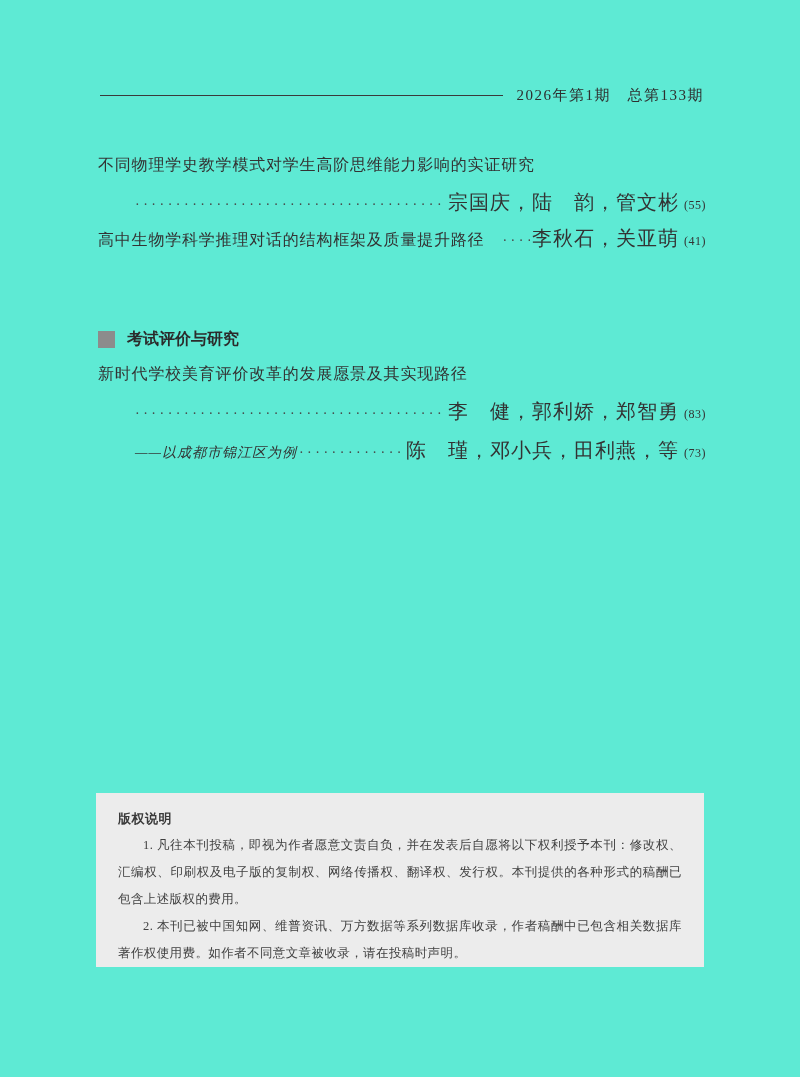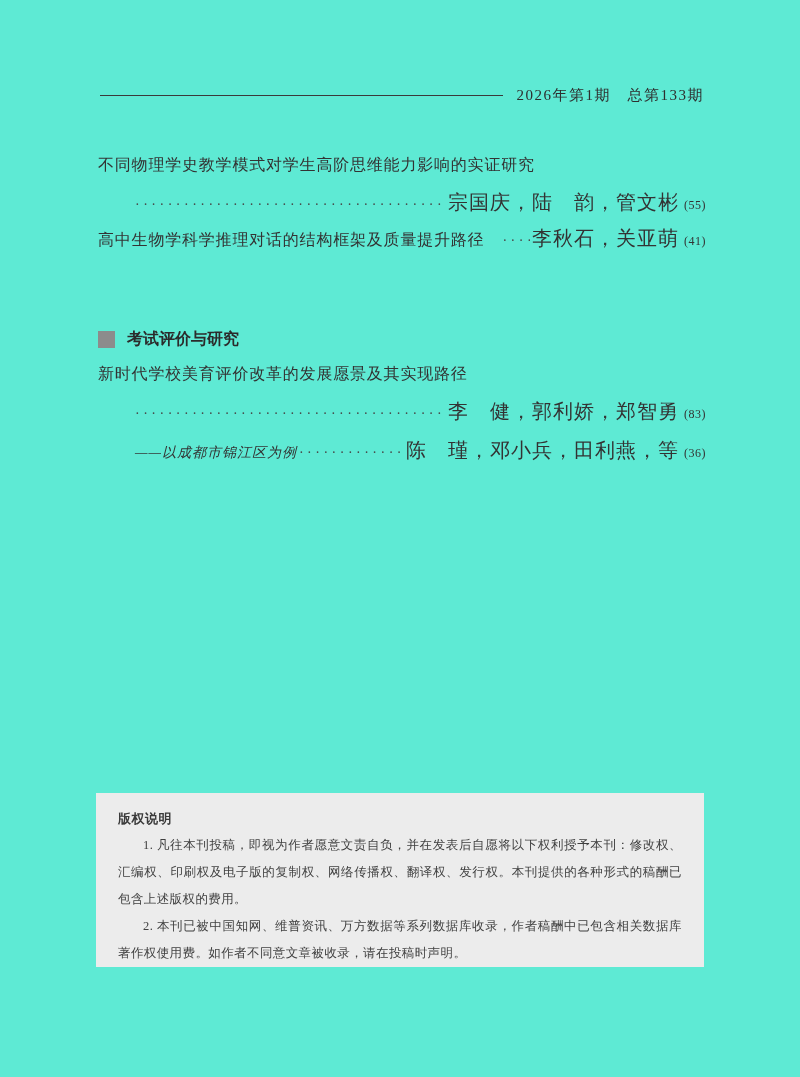--- a/index.html
+++ b/index.html
@@ -77,21 +77,21 @@
     <div class="a-title mt-e2">新时代学校美育评价改革的发展愿景及其实现路径</div>
     <div class="row indent mt-auth">
       <span class="dots">········································································································································································</span>
       <span class="authors-wrap"><span class="authors">李　健，郭利娇，郑智勇</span><span class="pg">(83)</span></span>
     </div>
 
 
     <div class="row indent mt-sub">
       <span class="sub-prefix">——以成都市锦江区为例</span>
       <span class="dots">········································································································································································</span>
-      <span class="authors-wrap"><span class="authors">陈　瑾，邓小兵，田利燕，等</span><span class="pg">(36)</span></span>
+      <span class="authors-wrap"><span class="authors">陈　瑾，邓小兵，田利燕，等</span><span class="pg">(73)</span></span>
     </div>
 
   </div>
 
   <div class="copybox">
     <h4 class="copybox-title">版权说明</h4>
     <p>1. 凡往本刊投稿，即视为作者愿意文责自负，并在发表后自愿将以下权利授予本刊：修改权、汇编权、印刷权及电子版的复制权、网络传播权、翻译权、发行权。本刊提供的各种形式的稿酬已包含上述版权的费用。</p>
     <p>2. 本刊已被中国知网、维普资讯、万方数据等系列数据库收录，作者稿酬中已包含相关数据库著作权使用费。如作者不同意文章被收录，请在投稿时声明。</p>
 
   </div>

